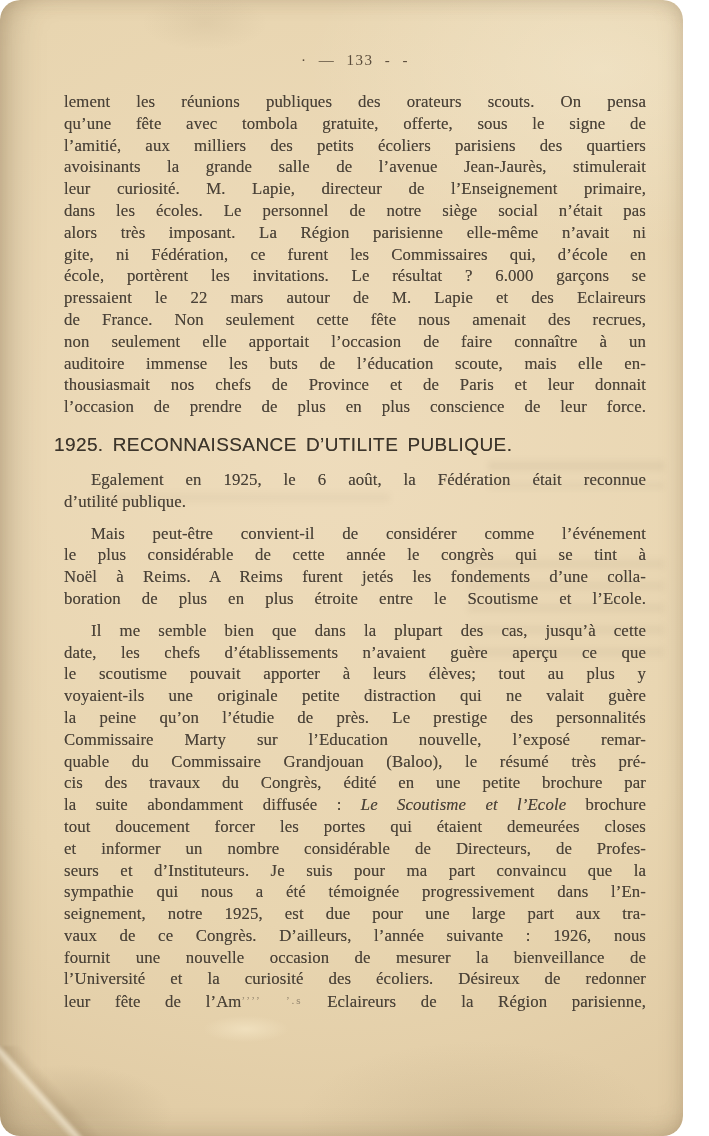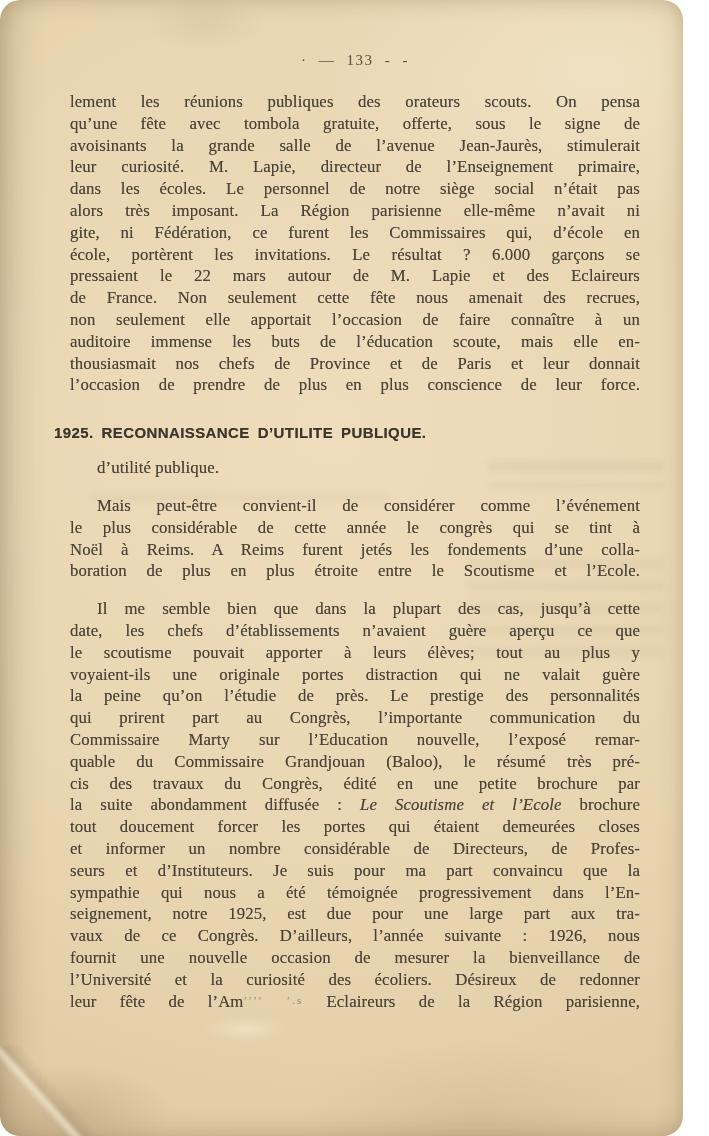--- a/index.html
+++ b/index.html
@@ -31,40 +31,40 @@
     width: 602px;
   }
   .page-number {
     text-align: center;
     font-size: 15px;
     letter-spacing: 1.5px;
     word-spacing: 6px;
     color: #5a4c3b;
     margin-bottom: 22px;
   }
-  .paragraph { margin: 16px; }
+  .paragraph { margin: 10px; }
   .line {
     font-size: 16.8px;
     line-height: 21.8px;
     text-align: justify;
     text-align-last: justify;
     letter-spacing: 0.1px;
     text-shadow: 0 0 0.45px rgba(72,64,52,0.55);
     white-space: normal;
   }
   .line.short-last { text-align-last: left; }
   .indented .line:first-child { text-indent: 27px; }
   .heading {
     font-family: "Liberation Sans", "DejaVu Sans", sans-serif;
-    font-weight: bold;
-    font-size: 15px;
+    font-weight: normal;
+    font-size: 19px;
     letter-spacing: 0.4px;
     word-spacing: 3.5px;
     color: #3c352b;
-    margin: 28px 0 13px 0;
+    margin: 16px 0 13px 0;
     text-shadow: 0 0 0.5px rgba(60,53,43,0.6);
   }
   .italic { font-style: italic; font-family: Liberation Serif, serif; }
   .damaged {
     opacity: 0.45;
     letter-spacing: 2px;
     font-size: 11px;
     vertical-align: 3px;
   }
   .smudge {
@@ -103,50 +103,51 @@
   <div class="smudge" id="smudge-2"></div>
   <div class="smudge" id="smudge-3"></div>
   <div class="crease"></div>
 
   <div class="text-block">
     <div class="page-number">· — 133 - -</div>
     <div id="body-text">
         <div class="paragraph">
           <div class="line">lement les réunions publiques des orateurs scouts. On pensa</div>
           <div class="line">qu’une fête avec tombola gratuite, offerte, sous le signe de</div>
+          <div class="line">l’amitié, aux milliers des petits écoliers parisiens des quartiers</div>
           <div class="line">avoisinants la grande salle de l’avenue Jean-Jaurès, stimulerait</div>
           <div class="line">leur curiosité. M. Lapie, directeur de l’Enseignement primaire,</div>
           <div class="line">dans les écoles. Le personnel de notre siège social n’était pas</div>
           <div class="line">alors très imposant. La Région parisienne elle-même n’avait ni</div>
           <div class="line">gite, ni Fédération, ce furent les Commissaires qui, d’école en</div>
           <div class="line">école, portèrent les invitations. Le résultat ? 6.000 garçons se</div>
           <div class="line">pressaient le 22 mars autour de M. Lapie et des Eclaireurs</div>
           <div class="line">de France. Non seulement cette fête nous amenait des recrues,</div>
           <div class="line">non seulement elle apportait l’occasion de faire connaître à un</div>
           <div class="line">auditoire immense les buts de l’éducation scoute, mais elle en-</div>
           <div class="line">thousiasmait nos chefs de Province et de Paris et leur donnait</div>
           <div class="line">l’occasion de prendre de plus en plus conscience de leur force.</div>
         </div>
         <h2 class="heading">1925. RECONNAISSANCE D’UTILITE PUBLIQUE.</h2>
         <div class="paragraph indented">
+          <div class="line">Egalement en 1925, le 6 août, la Fédération était reconnue</div>
           <div class="line short-last">d’utilité publique.</div>
         </div>
         <div class="paragraph indented">
           <div class="line">Mais peut-être convient-il de considérer comme l’événement</div>
           <div class="line">le plus considérable de cette année le congrès qui se tint à</div>
           <div class="line">Noël à Reims. A Reims furent jetés les fondements d’une colla-</div>
           <div class="line">boration de plus en plus étroite entre le Scoutisme et l’Ecole.</div>
         </div>
         <div class="paragraph indented">
           <div class="line">Il me semble bien que dans la plupart des cas, jusqu’à cette</div>
           <div class="line">date, les chefs d’établissements n’avaient guère aperçu ce que</div>
           <div class="line">le scoutisme pouvait apporter à leurs élèves; tout au plus y</div>
-          <div class="line">voyaient-ils une originale portes distraction qui ne valait guère</div>
+          <div class="line">voyaient-ils une originale petite distraction qui ne valait guère</div>
           <div class="line">la peine qu’on l’étudie de près. Le prestige des personnalités</div>
-          <div class="line">qui prirent part au Congrès, l’importante communication du</div>
           <div class="line">Commissaire Marty sur l’Education nouvelle, l’exposé remar-</div>
           <div class="line">quable du Commissaire Grandjouan (Baloo), le résumé très pré-</div>
           <div class="line">cis des travaux du Congrès, édité en une petite brochure par</div>
           <div class="line"><span>la suite abondamment diffusée : </span><span class="italic">Le Scoutisme et l’Ecole</span><span> brochure</span></div>
           <div class="line">tout doucement forcer les portes qui étaient demeurées closes</div>
           <div class="line">et informer un nombre considérable de Directeurs, de Profes-</div>
           <div class="line">seurs et d’Instituteurs. Je suis pour ma part convaincu que la</div>
           <div class="line">sympathie qui nous a été témoignée progressivement dans l’En-</div>
           <div class="line">seignement, notre 1925, est due pour une large part aux tra-</div>
           <div class="line">vaux de ce Congrès. D’ailleurs, l’année suivante : 1926, nous</div>

